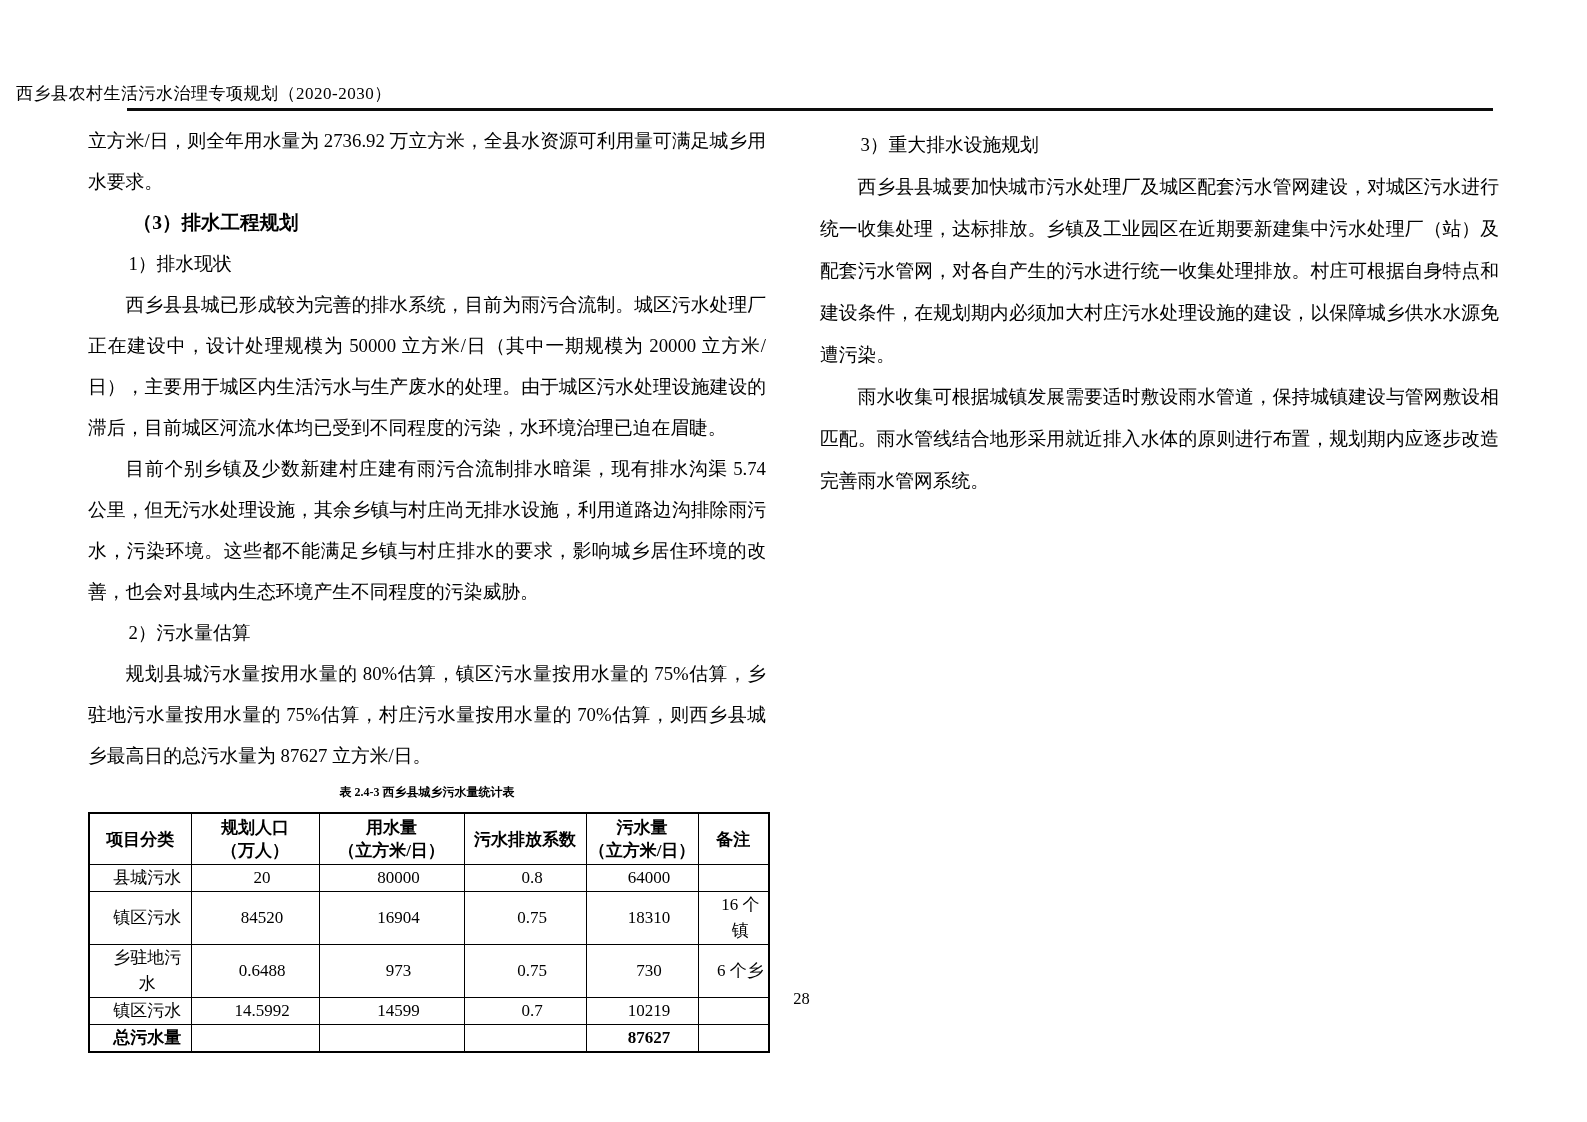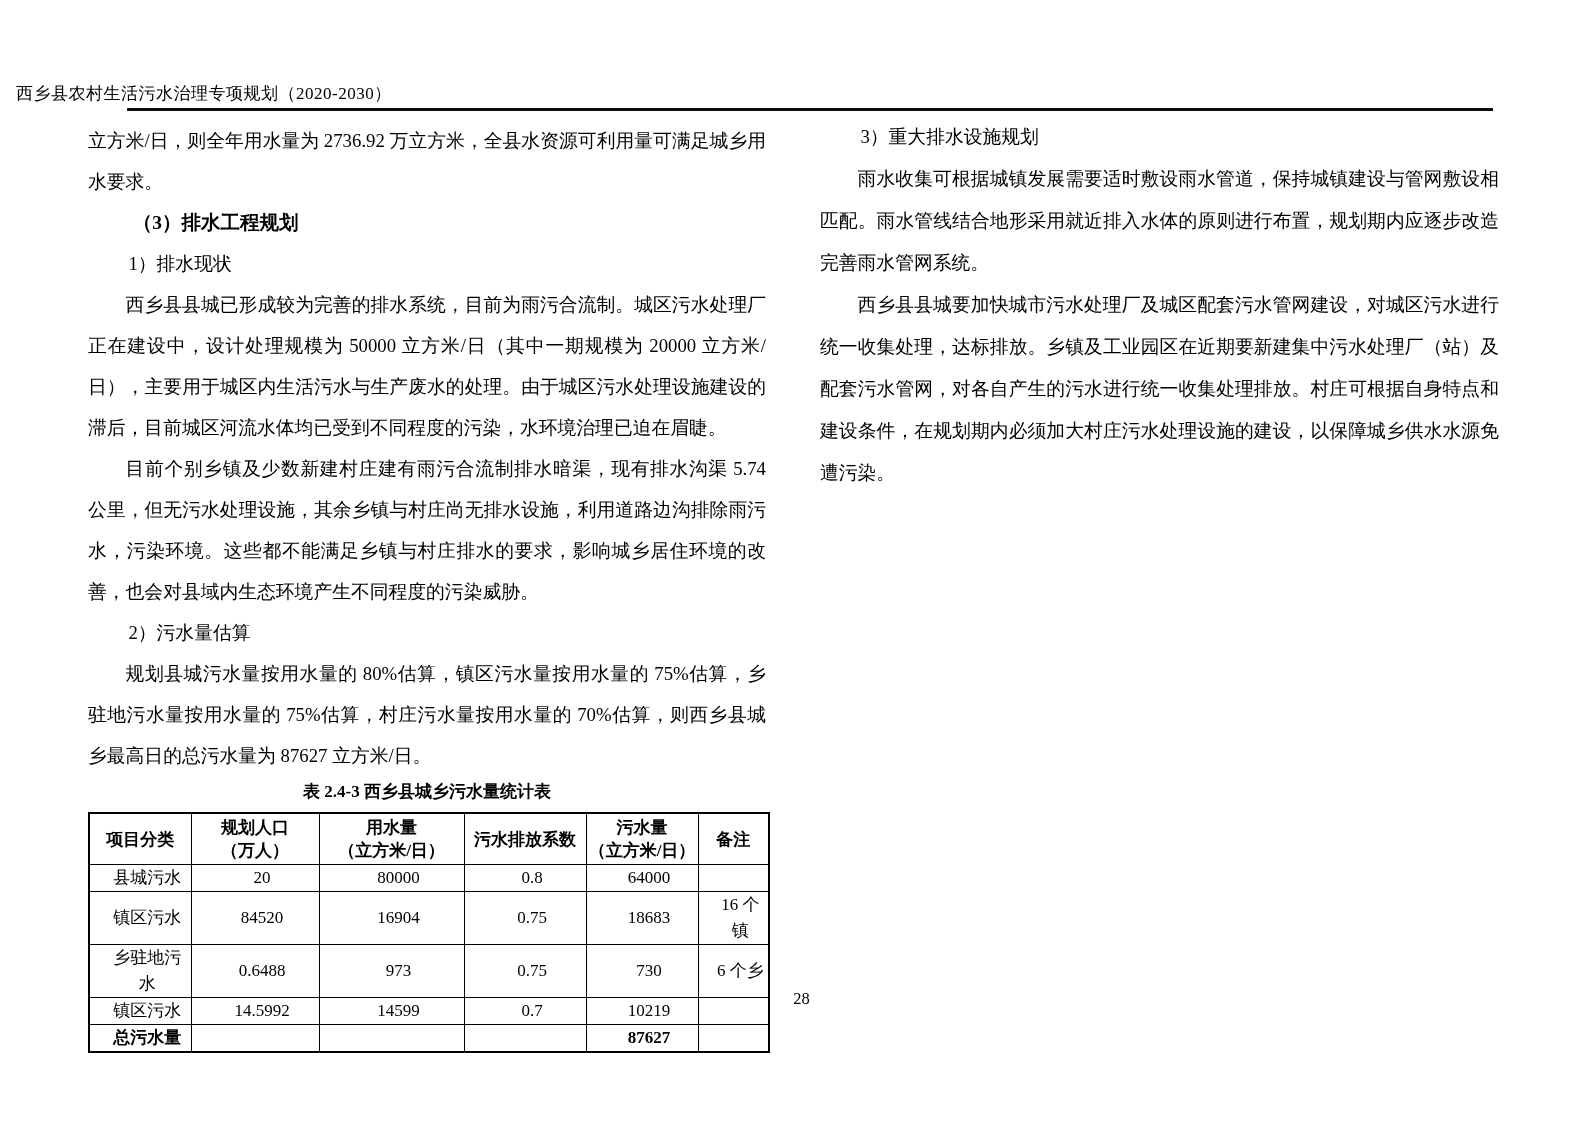--- a/index.html
+++ b/index.html
@@ -29,33 +29,33 @@
     width: 1366px;
     height: 2.5px;
     background: #0d0d0d;
   }
   .col {
     position: absolute;
     text-align: justify;
     font-size: 18.8px;
   }
   .col-left  { left: 88px;  top: 120px; width: 678px; line-height: 41px; }
-  .col-right { left: 820px; top: 116px; width: 679px; line-height: 42px; }
+  .col-right { left: 820px; top: 124px; width: 679px; line-height: 42px; }
   .col p { margin: 0; }
   .indent    { text-indent: 2em; }
   .no-indent { text-indent: 0; }
   .section-heading {
     font-weight: bold;
     font-size: 19.5px;
     text-indent: 2.3em;
   }
   .subheading { text-indent: 2.15em; }
   .table-title {
     font-weight: bold;
-    font-size: 17px;
+    font-size: 12px;
     line-height: 22px;
     text-align: center;
     text-indent: 0;
     margin: 5px 0 9px 0 !important;
   }
   table.stats {
     border-collapse: collapse;
     table-layout: fixed;
     width: 680px;
     font-size: 17px;
@@ -140,21 +140,21 @@
           <td>80000</td>
           <td>0.8</td>
           <td>64000</td>
           <td></td>
         </tr>
         <tr>
           <td>镇区污水</td>
           <td>84520</td>
           <td>16904</td>
           <td>0.75</td>
-          <td>18683</td>
+          <td>18310</td>
           <td>16 个镇</td>
         </tr>
         <tr>
           <td>乡驻地污水</td>
           <td>0.6488</td>
           <td>973</td>
           <td>0.75</td>
           <td>730</td>
           <td>6 个乡</td>
         </tr>
@@ -173,19 +173,19 @@
           <td></td>
           <td class="b">87627</td>
           <td></td>
         </tr>
       </tbody>
     </table>
   </div>
 
   <div class="col col-right">
     <p class="subheading">3）重大排水设施规划</p>
+    <p class="indent">西乡县县城要加快城市污水处理厂及城区配套污水管网建设，对城区污水进行统一收集处理，达标排放。乡镇及工业园区在近期要新建集中污水处理厂（站）及配套污水管网，对各自产生的污水进行统一收集处理排放。村庄可根据自身特点和建设条件，在规划期内必须加大村庄污水处理设施的建设，以保障城乡供水水源免遭污染。</p>
     <p class="indent">雨水收集可根据城镇发展需要适时敷设雨水管道，保持城镇建设与管网敷设相匹配。雨水管线结合地形采用就近排入水体的原则进行布置，规划期内应逐步改造完善雨水管网系统。</p>
-    <p class="indent">西乡县县城要加快城市污水处理厂及城区配套污水管网建设，对城区污水进行统一收集处理，达标排放。乡镇及工业园区在近期要新建集中污水处理厂（站）及配套污水管网，对各自产生的污水进行统一收集处理排放。村庄可根据自身特点和建设条件，在规划期内必须加大村庄污水处理设施的建设，以保障城乡供水水源免遭污染。</p>
   </div>
 
   <div class="page-number">28</div>
 
 </div>
 
 </body></html>

